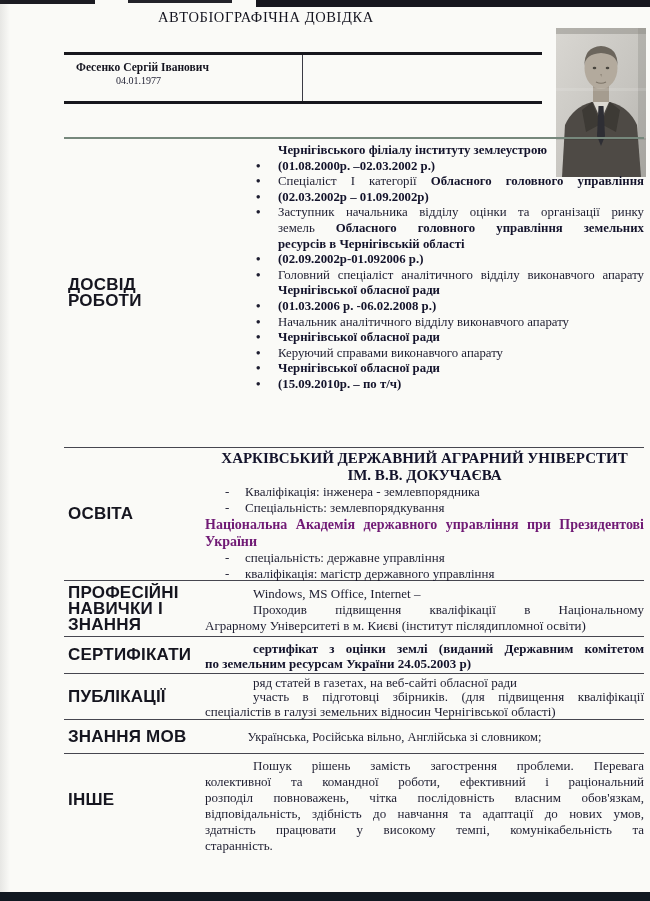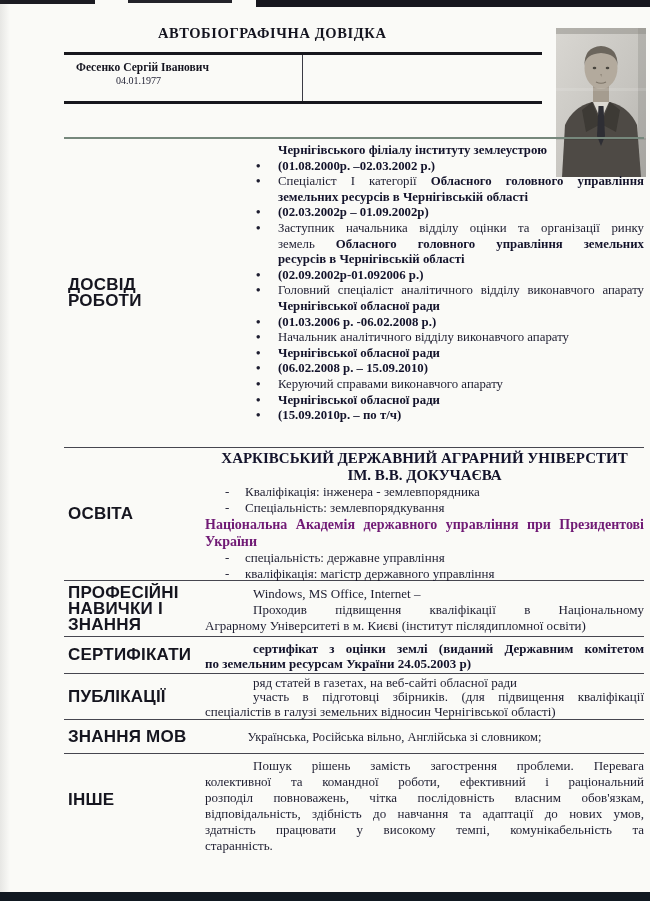--- a/index.html
+++ b/index.html
@@ -11,22 +11,22 @@
   }
   
   .scan-top-1{position:absolute;left:0;top:0;width:95px;height:4px;background:#1b1b22;}
   .scan-top-2{position:absolute;left:128px;top:0;width:104px;height:3px;background:#23232a;}
   .scan-top-3{position:absolute;left:256px;top:0;width:394px;height:7px;background:#17171e;}
   .scan-bottom{position:absolute;left:0;top:892px;width:650px;height:9px;background:#111821;}
   .scan-left{position:absolute;left:0;top:0;width:10px;height:901px;
     background:linear-gradient(90deg,rgba(60,60,60,.10),rgba(60,60,60,0));}
 
   .title{
-    position:absolute;left:158px;top:25px;width:340px;
-    font-size:14.5px;letter-spacing:.6px;font-weight:bold;color:#14141f;
+    position:absolute;left:158px;top:9px;width:340px;
+    font-size:14.5px;letter-spacing:.6px;font-weight:normal;color:#14141f;
   }
 
   
   .name-table{
     position:absolute;left:64px;top:52px;width:478px;height:46px;
     border-top:3px solid #17171d;border-bottom:3px solid #17171d;
     display:flex;
   }
   .name-cell{width:238px;border-right:1px solid #3a3a44;padding-top:5px;}
   .empty-cell{flex:1;}
@@ -145,32 +145,30 @@
 
 <div class="main-table">
 
   <div class="row row-work">
     <div class="label-cell">ДОСВІД РОБОТИ</div>
     <div class="content-cell">
       <div class="work-list">
         <div class="wline nb"><span></span><span class="wbold">Чернігівського філіалу інституту землеустрою</span></div>
         <div class="wline"><span class="bullet"></span><span></span><span class="wbold">(01.08.2000р. –02.03.2002 р.)</span></div>
         <div class="wline jl"><span class="bullet"></span><span>Спеціаліст І категорії </span><span class="wbold">Обласного головного управління</span></div>
-        <div class="wline nb"><span></span><span class="wbold">земельних ресурсів в Чернігівській області</span></div>
         <div class="wline"><span class="bullet"></span><span></span><span class="wbold">(02.03.2002р – 01.09.2002р)</span></div>
         <div class="wline jl"><span class="bullet"></span><span>Заступник начальника відділу оцінки та організації ринку</span><span class="wbold"></span></div>
         <div class="wline nb jl"><span>земель </span><span class="wbold">Обласного головного управління земельних</span></div>
         <div class="wline nb"><span></span><span class="wbold">ресурсів в Чернігівській області</span></div>
         <div class="wline"><span class="bullet"></span><span></span><span class="wbold">(02.09.2002р-01.092006 р.)</span></div>
         <div class="wline jl"><span class="bullet"></span><span>Головний спеціаліст аналітичного відділу виконавчого апарату</span><span class="wbold"></span></div>
         <div class="wline nb"><span></span><span class="wbold">Чернігівської обласної ради</span></div>
         <div class="wline"><span class="bullet"></span><span></span><span class="wbold">(01.03.2006 р. -06.02.2008 р.)</span></div>
         <div class="wline"><span class="bullet"></span><span>Начальник аналітичного відділу виконавчого апарату</span><span class="wbold"></span></div>
         <div class="wline"><span class="bullet"></span><span></span><span class="wbold">Чернігівської обласної ради</span></div>
-        <div class="wline"><span class="bullet"></span><span></span><span class="wbold">(06.02.2008 р. – 15.09.2010)</span></div>
         <div class="wline"><span class="bullet"></span><span>Керуючий справами виконавчого апарату</span><span class="wbold"></span></div>
         <div class="wline"><span class="bullet"></span><span></span><span class="wbold">Чернігівської обласної ради</span></div>
         <div class="wline"><span class="bullet"></span><span></span><span class="wbold">(15.09.2010р. – по т/ч)</span></div>
       </div>
     </div>
   </div>
 
   <div class="row row-edu">
     <div class="label-cell">ОСВІТА</div>
     <div class="content-cell">

